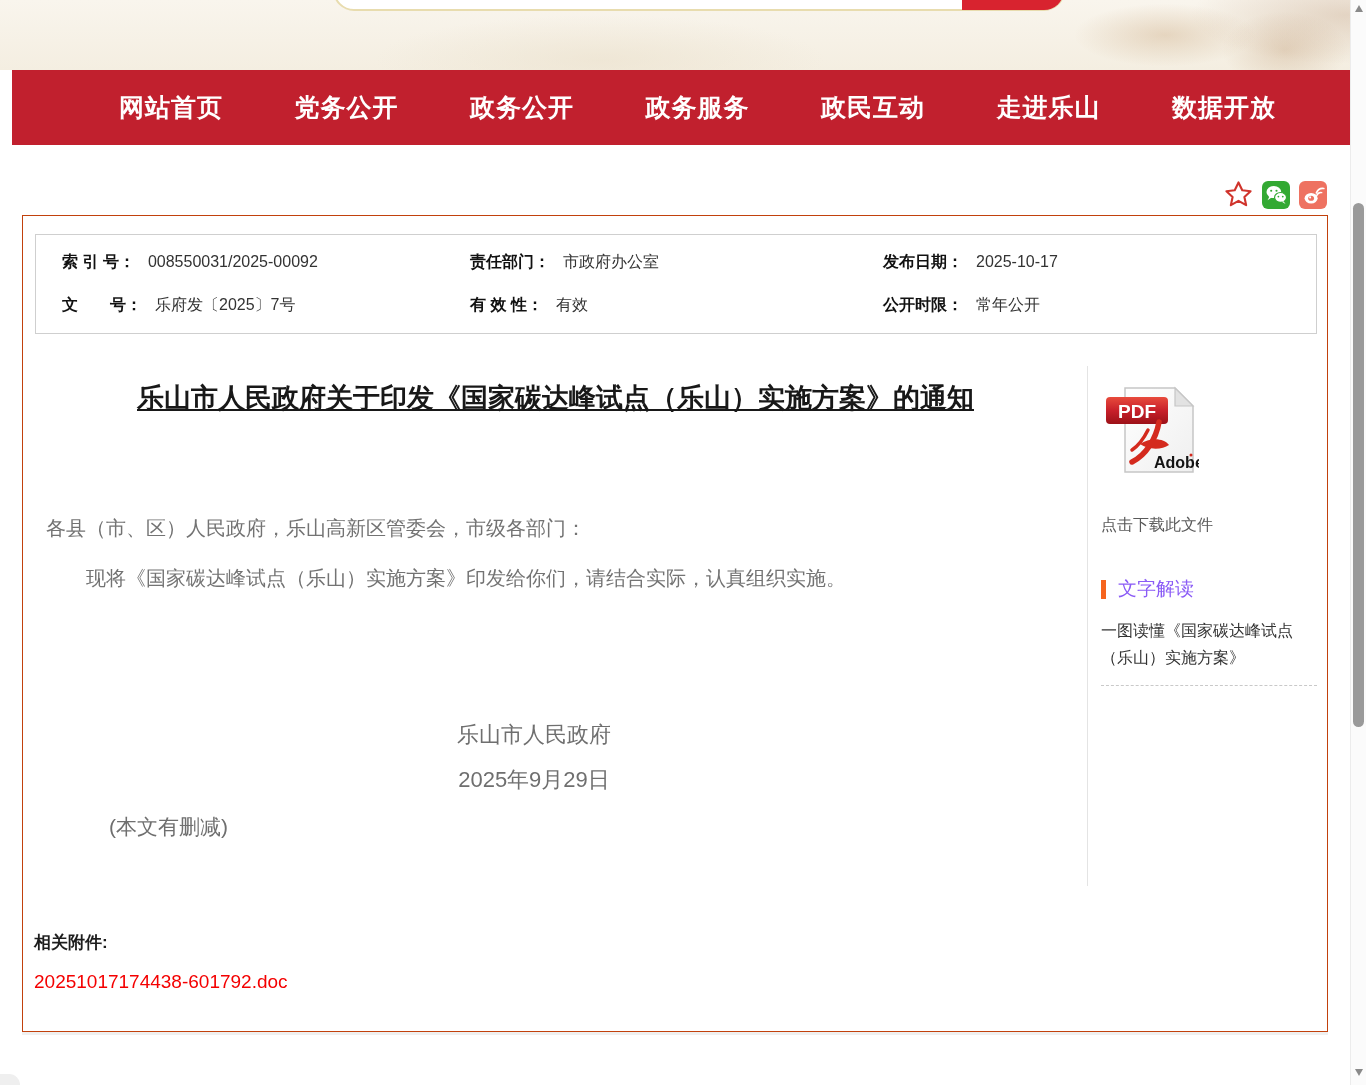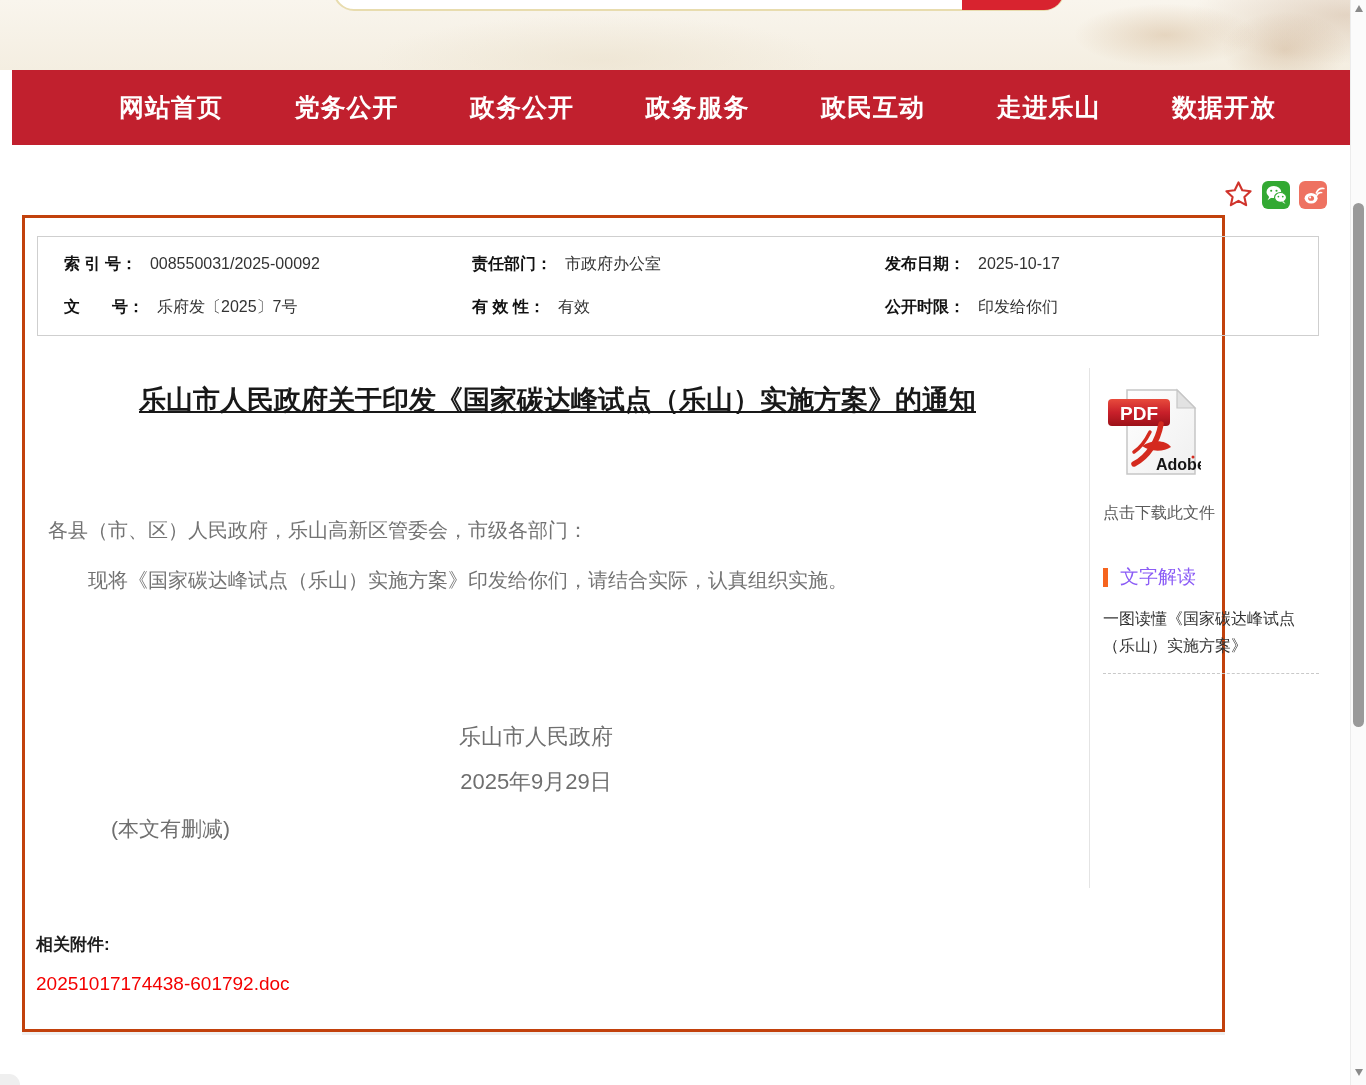--- a/index.html
+++ b/index.html
@@ -26,22 +26,22 @@
   .nav-item { color:#fff; font-size:25px; font-weight:bold; letter-spacing:1px; cursor:pointer; }
 
   
   .share-row { position:absolute; top:180px; right:39px; display:flex; gap:9px; align-items:center; }
   .share-ico { width:29px; height:29px; display:block; cursor:pointer; }
   .ico-badge { width:28px; height:28px; border-radius:6px; display:flex; align-items:center; justify-content:center; }
   .wechat-badge { background:#33a933; }
   .weibo-badge { background:#ee7261; }
 
   
-  .content-box { position:absolute; left:22px; top:215px; width:1203px; height:817px;
-    background:#fff; border:3px solid #c2410c; box-shadow:0 3px 0 rgba(0,0,0,.06); }
+  .content-box { position:absolute; left:22px; top:215px; width:1306px; height:817px;
+    background:#fff; border:1px solid #c2410c; box-shadow:0 3px 0 rgba(0,0,0,.06); }
 
   
   .meta-box { position:absolute; left:12px; top:18px; width:1282px; height:100px;
     border:1px solid #cfcfcf; display:grid; grid-template-columns:408px 413px auto;
     grid-template-rows:1fr 1fr; align-items:center; padding:6px 0; }
   .meta-cell { padding-left:26px; font-size:16px; white-space:nowrap; }
   .meta-label { font-weight:bold; color:#111; }
   .meta-value { color:#333; margin-left:13px; }
 
   
@@ -53,21 +53,21 @@
   .sig-block { margin-top:119px; text-align:center; padding-right:43px;
     font-size:22px; color:#6f6f6f; line-height:45px; }
   .doc-note { margin-top:2px; font-size:21px; color:#6f6f6f; padding-left:74px; line-height:45px; }
 
   
   .v-divider { position:absolute; left:1064px; top:150px; width:1px; height:520px; background:#e4e4e4; }
 
   
   .sidebar { position:absolute; left:1078px; top:165px; width:224px; }
   .pdf-link { display:block; margin-top:4px; margin-left:2px; width:96px; cursor:pointer; }
-  .dl-label { margin-top:22px; font-size:16px; color:#5a5a5a; cursor:pointer; }
+  .dl-label { margin-top:36px; font-size:16px; color:#5a5a5a; cursor:pointer; }
   .interp-head { margin-top:40px; display:flex; align-items:center; }
   .interp-bar { width:5px; height:19px; background:#f6641e; margin-right:12px; }
   .interp-title { font-size:19px; font-weight:normal; color:#8b5cf6; }
   .interp-link { margin-top:15px; font-size:16px; color:#333; line-height:27px; cursor:pointer; }
   .interp-link .line2 { display:block; }
   .dashed-sep { margin-top:14px; border-bottom:1px dashed #c9c9c9; width:216px; }
 
   
   .attach { position:absolute; left:11px; top:715px; }
   .attach-head { font-size:17px; color:#1d1d1d; font-weight:600; }
@@ -146,21 +146,21 @@
       <div class="meta-cell">
         <span class="meta-label">发布日期：</span><span class="meta-value">2025-10-17</span>
       </div>
       <div class="meta-cell">
         <span class="meta-label">文　　号：</span><span class="meta-value">乐府发〔2025〕7号</span>
       </div>
       <div class="meta-cell">
         <span class="meta-label">有 效 性：</span><span class="meta-value">有效</span>
       </div>
       <div class="meta-cell">
-        <span class="meta-label">公开时限：</span><span class="meta-value">印发给你们</span>
+        <span class="meta-label">公开时限：</span><span class="meta-value">常年公开</span>
       </div>
     </div>
 
     <div class="article">
       <h1 class="doc-title">乐山市人民政府关于印发《国家碳达峰试点（乐山）实施方案》的通知</h1>
       <p class="doc-p p1">各县（市、区）人民政府，乐山高新区管委会，市级各部门：</p>
       <p class="doc-p p2">现将《国家碳达峰试点（乐山）实施方案》印发给你们，请结合实际，认真组织实施。</p>
       <div class="sig-block">
         <div>乐山市人民政府</div>
         <div>2025年9月29日</div>

